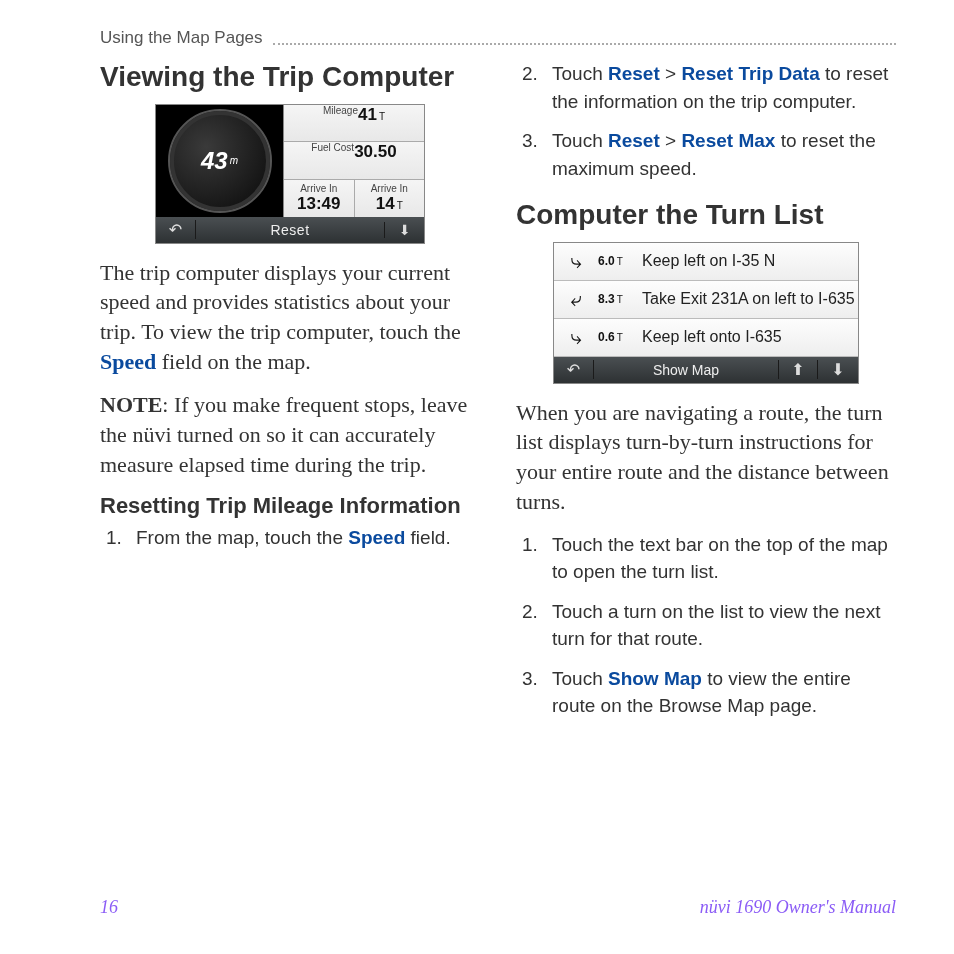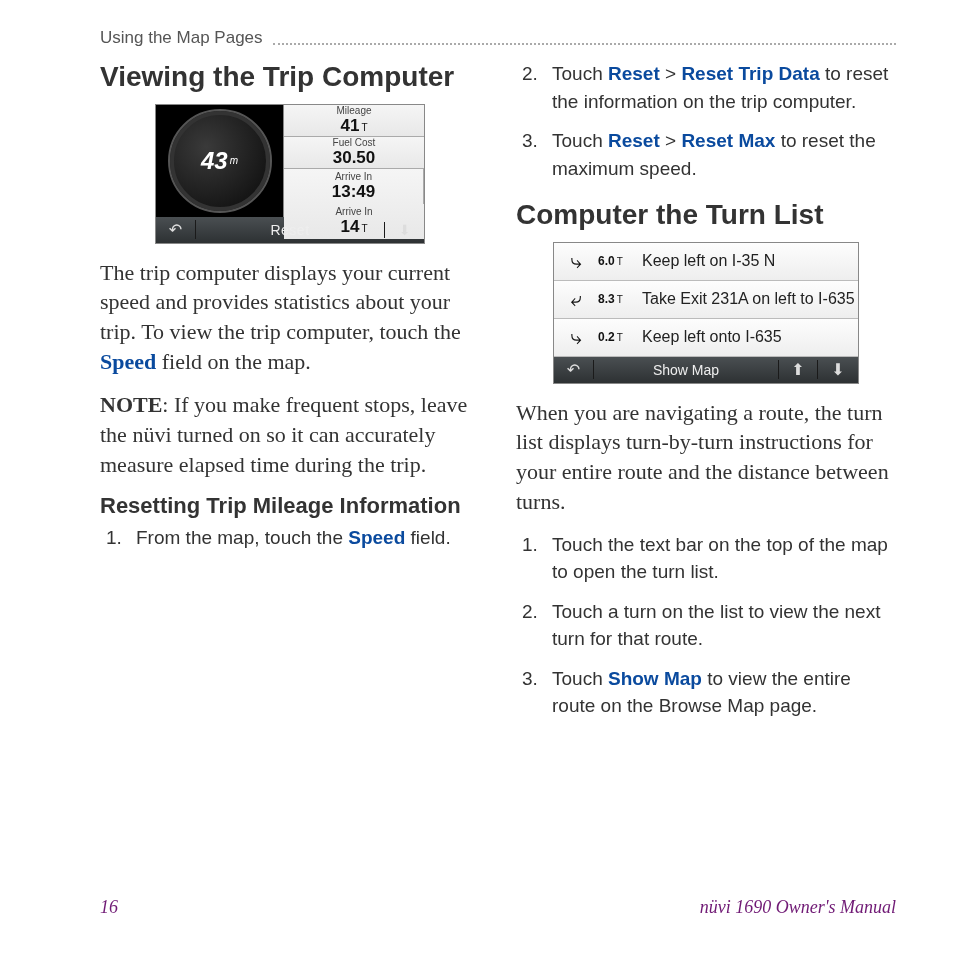--- a/index.html
+++ b/index.html
@@ -78,21 +78,21 @@
   }
   .ui-blue { color: #0a4a9e; font-weight: bold; }
   .footer {
     position: absolute;
     bottom: 36px;
     left: 100px;
     right: 58px;
     display: flex;
     justify-content: space-between;
     font-style: italic;
-    color: #701a75;
+    color: #8b5cf6;
     font-size: 18px;
     font-family: "Times New Roman", serif;
     text-align: center;
   }
 
   
   .trip-shot {
     width: 270px;
     margin: 8px auto 0 auto;
     border: 1px solid #888;
@@ -132,21 +132,21 @@
     flex:1;
     display:flex;
     flex-direction: column;
   }
   .stat-row {
     flex:1;
     border-bottom:1px solid #aaa;
     background: linear-gradient(#f5f5f5,#e8e8e8);
     text-align:center;
     display:flex;
-    flex-direction:column;
+    flex-direction:row;
     justify-content:center;
   }
   .stat-lbl { font-size:10px; color:#444; }
   .stat-val { font-size:17px; font-weight:bold; color:#111; }
   .stat-split { display:flex; }
   .stat-split > div { flex:1; border-right:1px solid #aaa; display:flex;flex-direction:column;justify-content:center; padding:2px 0;}
   .stat-split > div:last-child { border-right:none; }
   .trip-bar {
     display:flex;
     height:26px;
@@ -282,21 +282,21 @@
         <div class="turn-dist"><span>6.0</span><span class="sub-unit">T</span></div>
         <div class="turn-txt">Keep left on I-35 N</div>
       </div>
       <div class="turn-row">
         <div class="turn-icon">⤶</div>
         <div class="turn-dist"><span>8.3</span><span class="sub-unit">T</span></div>
         <div class="turn-txt">Take Exit 231A on left to I-635</div>
       </div>
       <div class="turn-row">
         <div class="turn-icon">⤷</div>
-        <div class="turn-dist"><span>0.2</span><span class="sub-unit">T</span></div>
+        <div class="turn-dist"><span>0.6</span><span class="sub-unit">T</span></div>
         <div class="turn-txt">Keep left onto I-635</div>
       </div>
       <div class="turn-bar">
         <div class="turn-back">↶</div>
         <div class="turn-show">Show Map</div>
         <div class="turn-up">⬆</div>
         <div class="turn-dn">⬇</div>
       </div>
     </div>
 

